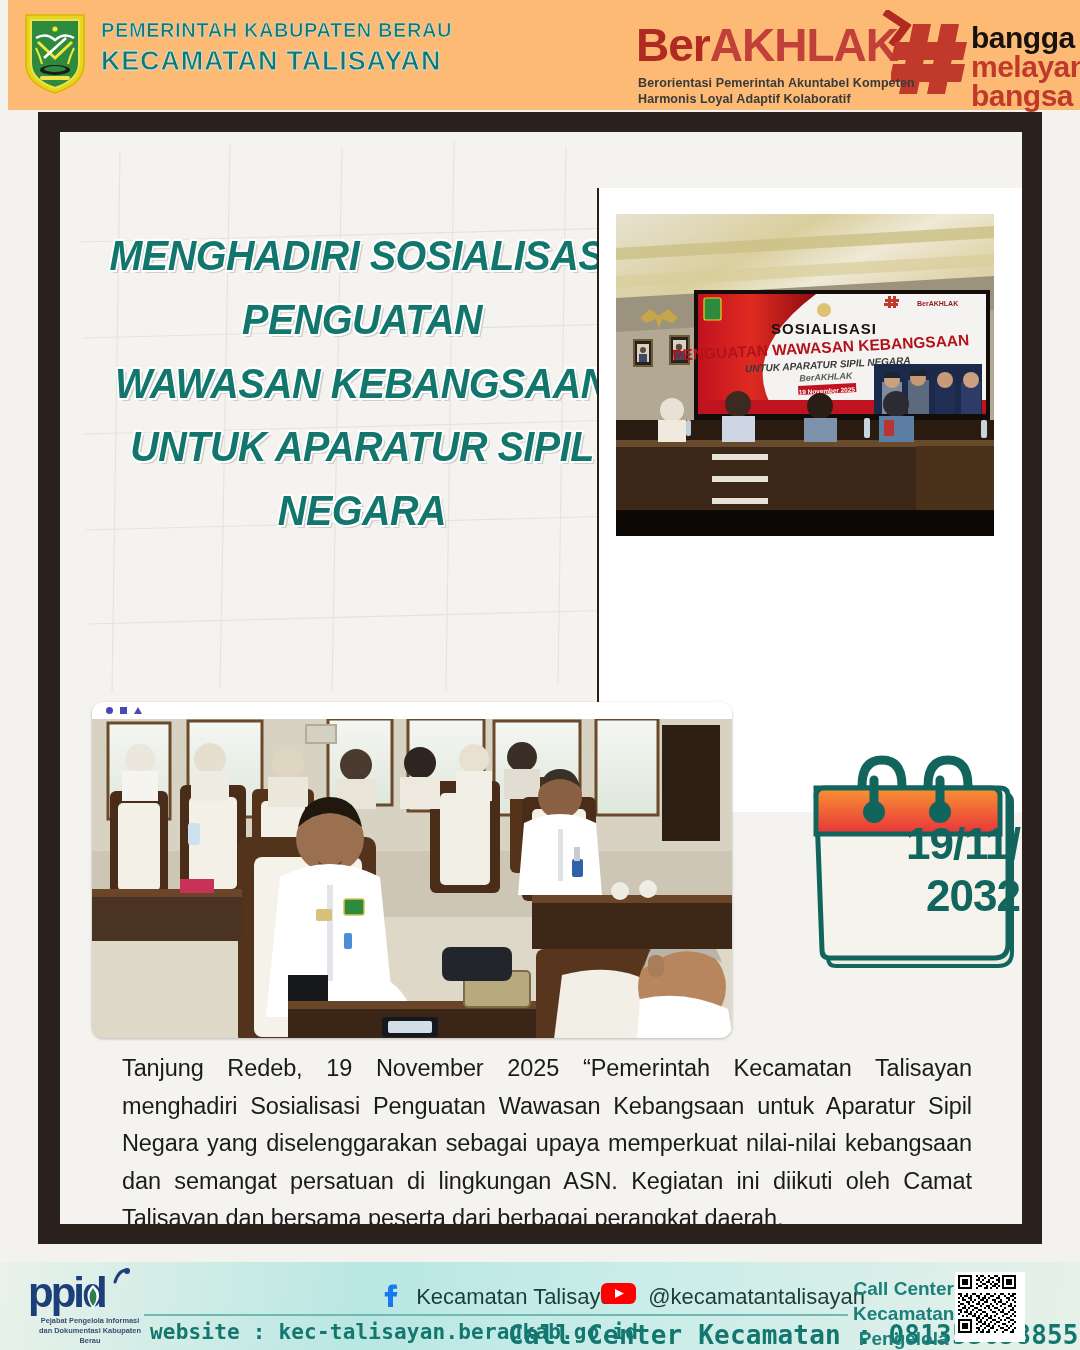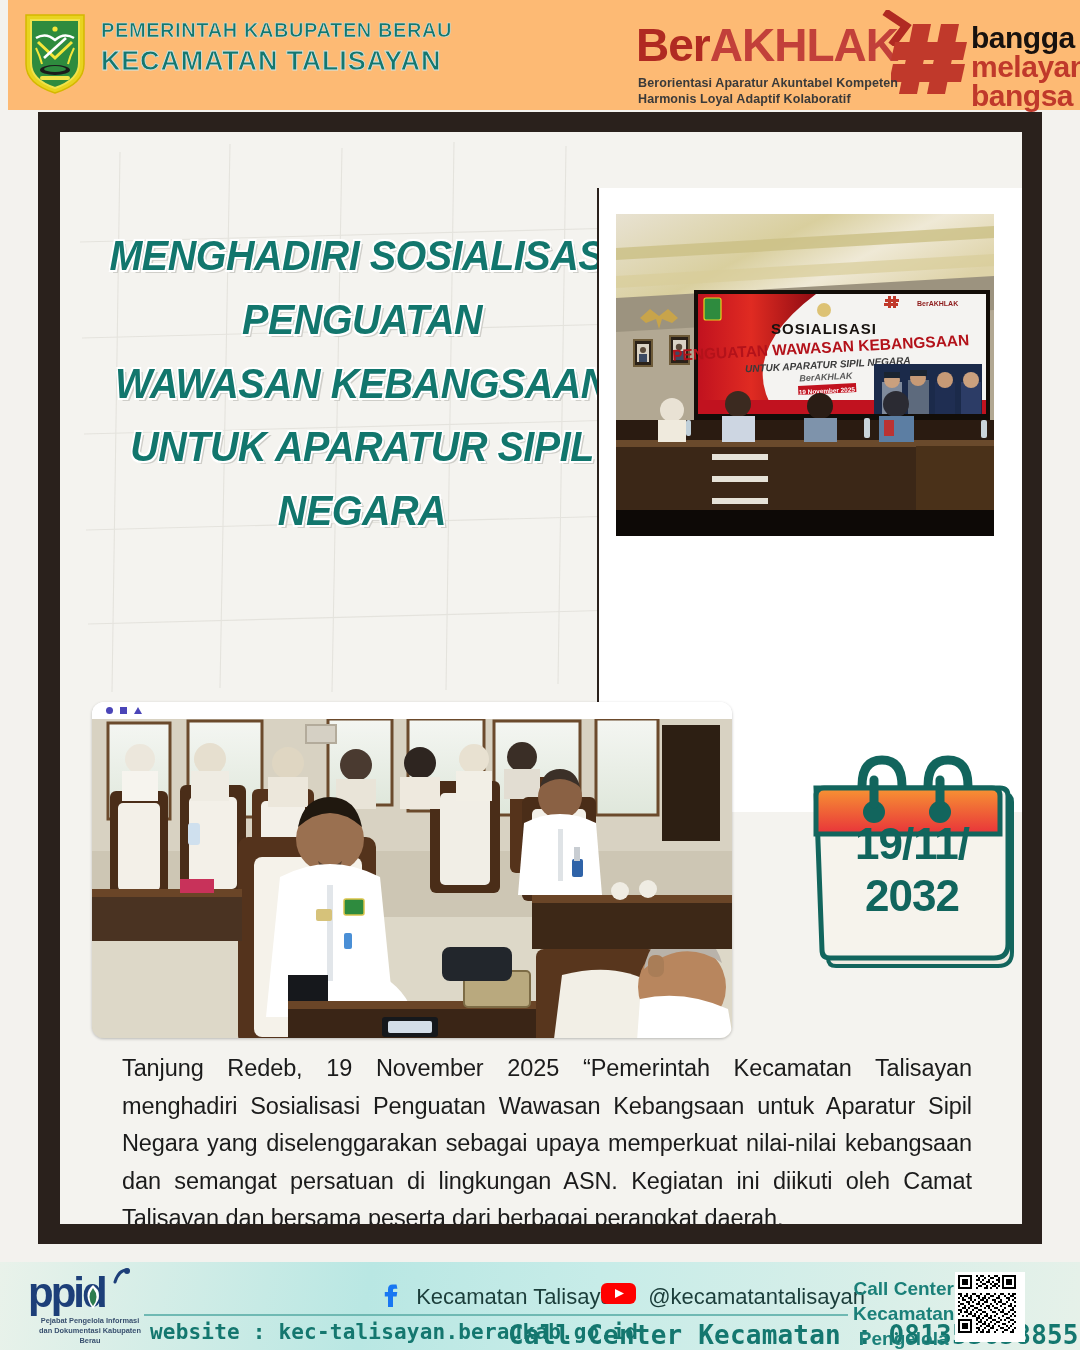--- a/index.html
+++ b/index.html
@@ -107,21 +107,21 @@
   }
   .p2-status .s1{left:14px;border-radius:50%;}
   .p2-status .s2{left:28px;}
   .p2-status .s3{left:42px;width:0;height:0;background:transparent;
     border-left:4px solid transparent;border-right:4px solid transparent;
     border-bottom:7px solid #4a45b8;}
 
   
   .calendar{position:absolute;left:744px;top:614px;width:216px;height:232px;}
   .cal-date{
-    position:absolute;left:0;top:72px;width:216px;text-align:center;
+    position:absolute;left:0;top:72px;width:216px;text-align:right;
     font-size:44px;font-weight:bold;color:#11655d;line-height:1.18;
     letter-spacing:-1px;
   }
   .cal-date span{display:block;}
 
   
   .caption{
     position:absolute;left:62px;top:918px;width:850px;
     font-size:23.5px;color:#1b1b1b;line-height:1.60;
     text-align:justify;letter-spacing:-.1px;
@@ -218,21 +218,21 @@
       </svg>
     </div>
 
     <div class="bangga">
       <span class="l1">bangga</span>
       <span class="l2">melayani</span>
       <span class="l3">bangsa</span>
     </div>
 
     <div class="ber-sub">
-      <div>Berorientasi Aparatur Akuntabel Kompeten</div>
+      <div>Berorientasi Pemerintah Akuntabel Kompeten</div>
       <div>Harmonis Loyal Adaptif Kolaboratif</div>
     </div>
   </div>
 </div>
 
 <div class="frame">
   <div class="frame-inner">
 
     <svg class="gridlines" viewBox="0 0 962 1092" preserveAspectRatio="none">
       <g stroke="#d8d6cf" stroke-width="1.1" fill="none">

